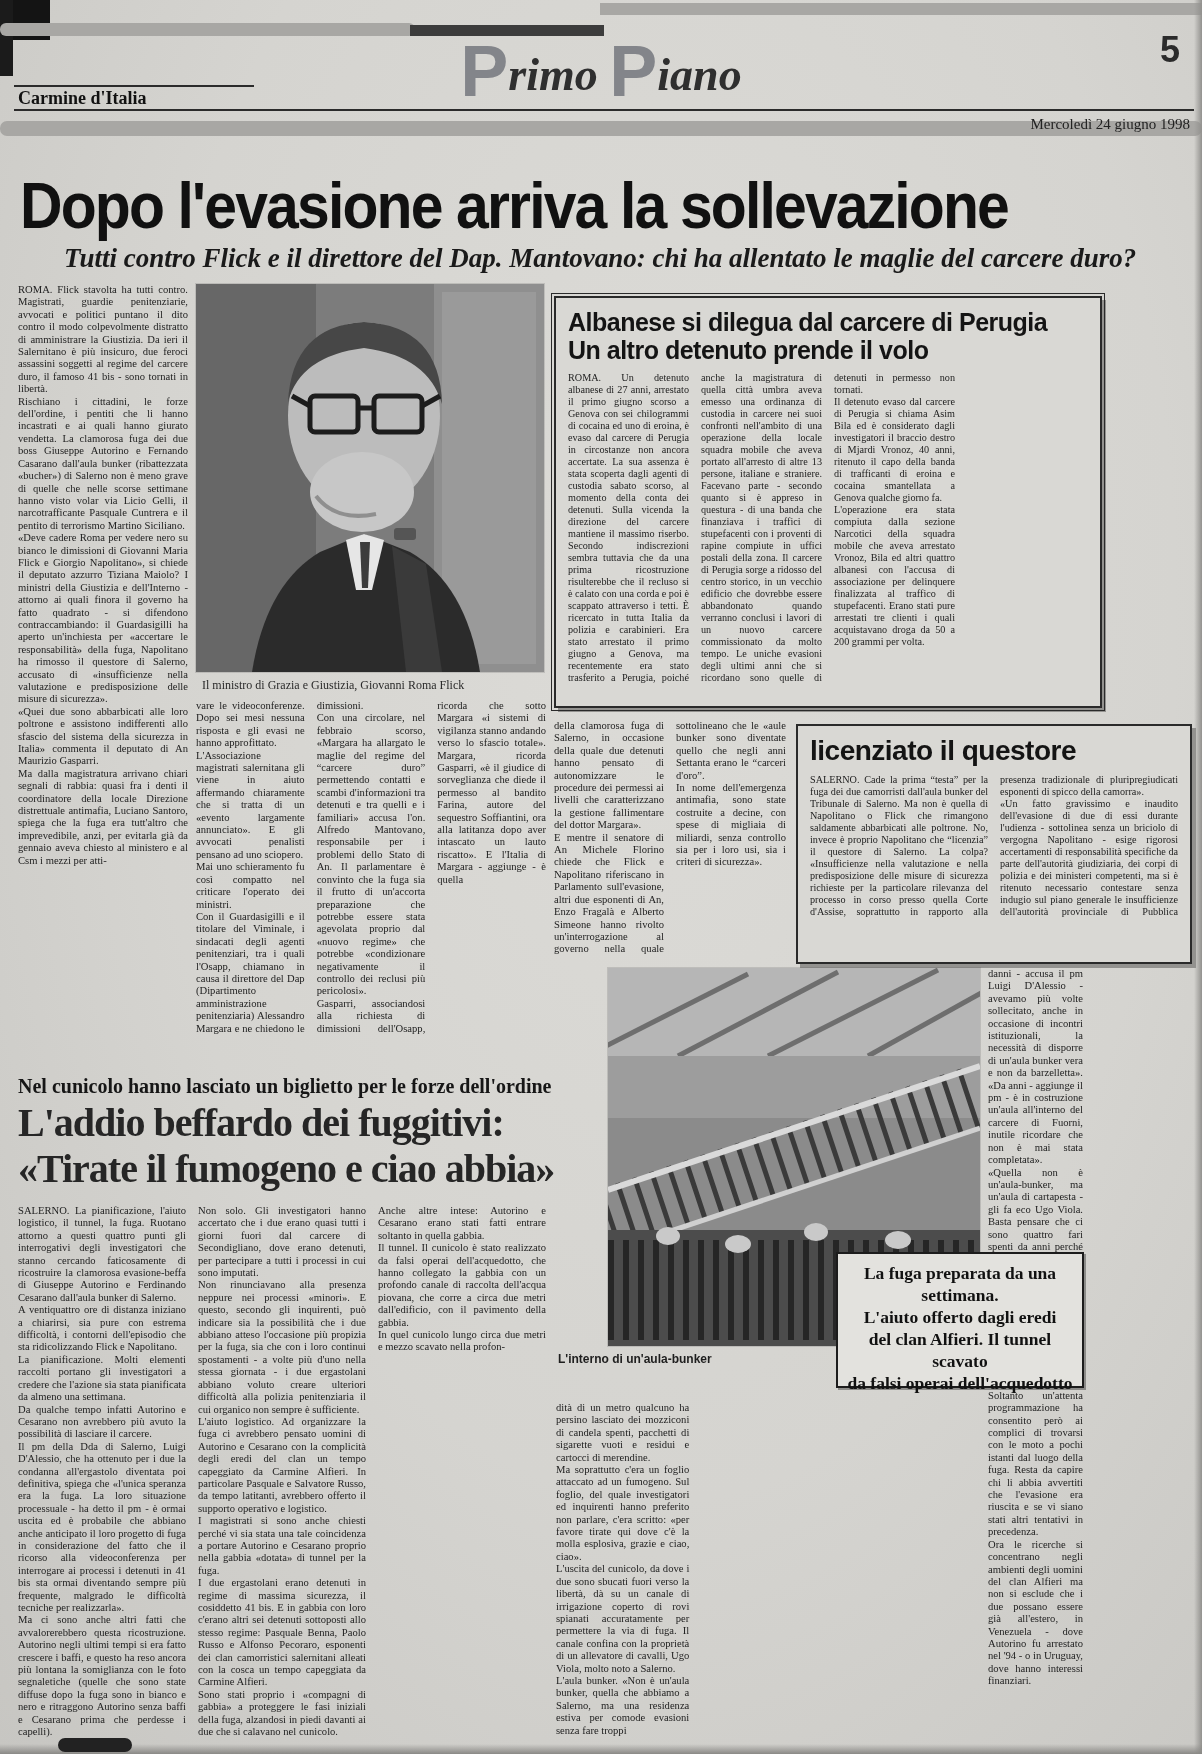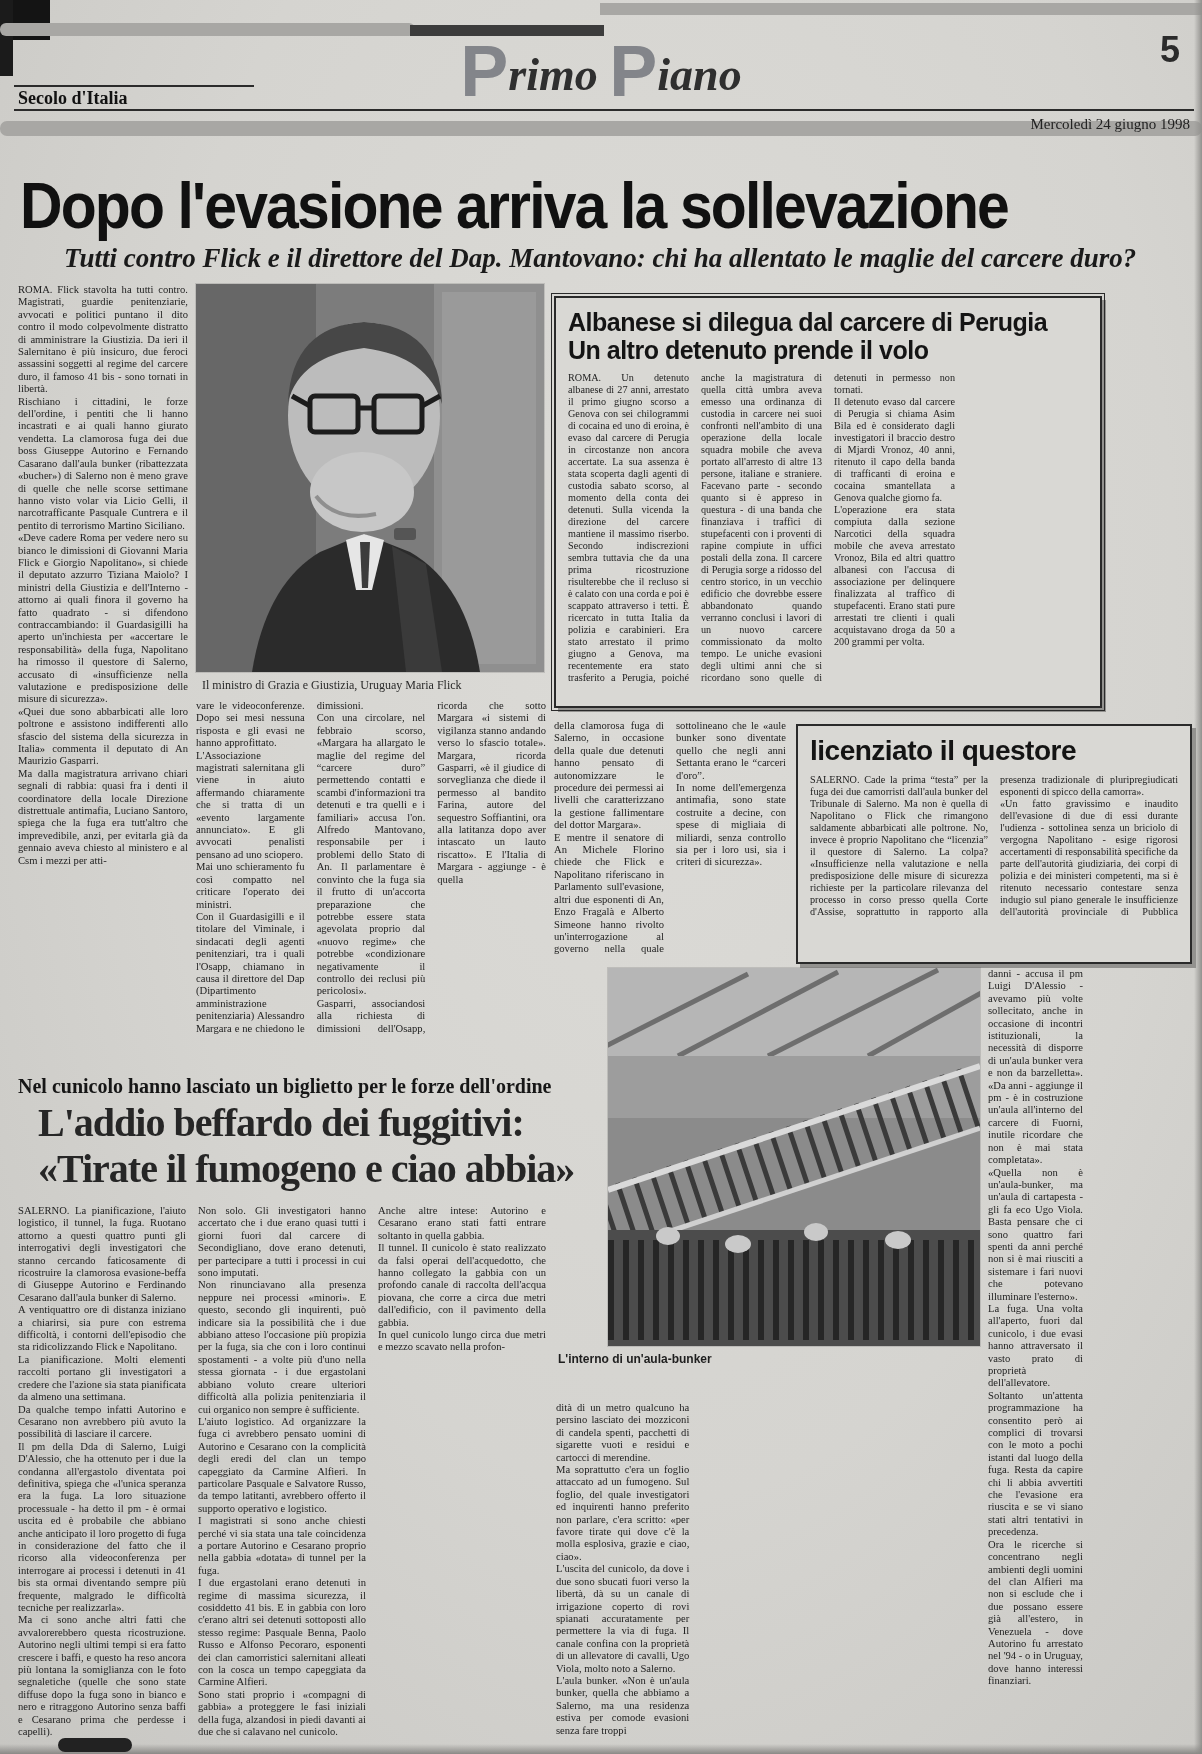--- a/index.html
+++ b/index.html
@@ -13,21 +13,21 @@
   .c3{column-count:3;column-gap:12px;}
   .c2{column-count:2;column-gap:12px;}
   .c4{column-count:4;column-gap:12px;}
   .rule{background:#2b2b2b;}
   .grayband{background:#a8a7a4;}
   .kicker{font:bold 21px/24px "Liberation Serif", serif;color:#161616;}
   .mainhead{font:bold 64px/60px "Liberation Sans", sans-serif;color:#111;
             letter-spacing:-2px;transform:scaleX(0.92);transform-origin:left top;white-space:nowrap;}
   .subhead{font:bold italic 27px/30px "Liberation Serif", serif;color:#1a1a1a;margin-left:44px;}
   .boxhead{font:bold 25px/28px "Liberation Sans", sans-serif;color:#141414;letter-spacing:-0.5px;}
-  .serifhead{font:bold 40px/46px "Liberation Serif", serif;color:#262626;letter-spacing:-1px;white-space:nowrap;margin-left:20px;}
+  .serifhead{font:bold 40px/46px "Liberation Serif", serif;color:#262626;letter-spacing:-1px;white-space:nowrap;}
   .caption{font:12px/14px "Liberation Serif", serif;color:#2a2a2a;}
   .photo-frame{box-shadow:0 0 0 1px #55555533;}
   #perugia-box{border:2px solid #2a2a2a;outline:1px solid #2a2a2a;outline-offset:2px;
                box-shadow:4px 4px 0 #93928f;background:#d9d8d4;padding:10px 12px;}
   #ricetta-box{border:2px solid #2a2a2a;box-shadow:4px 4px 0 #93928f;background:#d9d8d4;padding:10px 12px;}
   #fumo-box{background:#e3e2de;border:2px solid #1c1c1c;box-shadow:2px 2px 0 #00000055;
             font:bold 17.5px/22px "Liberation Serif", serif;text-align:center;color:#111;
             white-space:pre-line;padding:8px 6px;}
   .masthead-name{font:bold 18px/18px "Liberation Serif", serif;color:#111;}
   .pp{font:bold italic 46px/46px "Liberation Serif", serif;color:#2f2f2f;}
@@ -51,21 +51,21 @@
   <div class="abs rule" style="left:14px;top:109px;width:1180px;height:2px;"></div>
   <div class="abs grayband" style="left:0;top:121px;width:1202px;height:15px;border-radius:7px;"></div>
   <div class="abs" style="right:0;top:0;width:8px;height:1754px;background:linear-gradient(to right,#c7c6c200,#92918e);"></div>
   <div class="abs" style="left:0;bottom:0;width:1202px;height:10px;background:linear-gradient(to bottom,#c7c6c200,#8a8986);"></div>
   <div class="abs" style="left:58px;top:1738px;width:74px;height:14px;background:#222;border-radius:7px;"></div>
 
   <div class="abs pp" style="left:0;top:48px;width:1202px;text-align:center;">
     <span class="bigP">P</span><span>rimo </span><span class="bigP">P</span><span>iano</span>
   </div>
   <div class="abs pagenum" style="left:1110px;top:32px;width:70px;text-align:right;">5</div>
-  <div class="abs masthead-name" style="left:18px;top:89px;">Secolo d'Italia</div>
+  <div class="abs masthead-name" style="left:18px;top:89px;">Carmine d'Italia</div>
   <div class="abs datetxt" style="left:850px;top:116px;width:340px;text-align:right;">Mercoledì 24 giugno 1998</div>
 
   <div class="abs mainhead" style="left:20px;top:176px;width:1180px;">Dopo l'evasione arriva la sollevazione</div>
   <div class="abs subhead" style="left:20px;top:243px;width:1175px;">Tutti contro Flick e il direttore del Dap. Mantovano: chi ha allentato le maglie del carcere duro?</div>
 
   <div class="abs bodytext" style="left:18px;top:284px;width:170px;height:760px;">ROMA. Flick stavolta ha tutti contro. Magistrati, guardie penitenziarie, avvocati e politici puntano il dito contro il modo colpevolmente distratto di amministrare la Giustizia. Da ieri il Salernitano è più insicuro, due feroci assassini soggetti al regime del carcere duro, il famoso 41 bis - sono tornati in libertà.
 Rischiano i cittadini, le forze dell'ordine, i pentiti che li hanno incastrati e ai quali hanno giurato vendetta. La clamorosa fuga dei due boss Giuseppe Autorino e Fernando Casarano dall'aula bunker (ribattezzata «bucher») di Salerno non è meno grave di quelle che nelle scorse settimane hanno visto volar via Licio Gelli, il narcotrafficante Pasquale Cuntrera e il pentito di terrorismo Martino Siciliano.
 «Deve cadere Roma per vedere nero su bianco le dimissioni di Giovanni Maria Flick e Giorgio Napolitano», si chiede il deputato azzurro Tiziana Maiolo? I ministri della Giustizia e dell'Interno - attorno ai quali finora il governo ha fatto quadrato - si difendono contraccambiando: il Guardasigilli ha aperto un'inchiesta per «accertare le responsabilità» della fuga, Napolitano ha rimosso il questore di Salerno, accusato di «insufficienze nella valutazione e predisposizione delle misure di sicurezza».
 «Quei due sono abbarbicati alle loro poltrone e assistono indifferenti allo sfascio del sistema della sicurezza in Italia» commenta il deputato di An Maurizio Gasparri.
 Ma dalla magistratura arrivano chiari segnali di rabbia: quasi fra i denti il coordinatore della locale Direzione distrettuale antimafia, Luciano Santoro, spiega che la fuga era tutt'altro che imprevedibile, anzi, per evitarla già da gennaio aveva chiesto al ministero e al Csm i mezzi per atti-</div>
@@ -87,21 +87,21 @@
       </g>
       <ellipse cx="166" cy="208" rx="52" ry="40" fill="#c7c7c7"></ellipse>
       <path d="M120,212 q20,26 60,18" stroke="#8f8f8f" stroke-width="4" fill="none"></path>
       <path d="M56,388 Q70,300 124,268 L168,250 L214,268 Q270,300 284,388 Z" fill="#2b2b2b"></path>
       <path d="M150,256 L168,250 L188,256 L176,306 L160,306 Z" fill="#e6e6e6"></path>
       <path d="M164,258 L174,258 L172,304 L166,304 Z" fill="#3c3c3c"></path>
       <path d="M210,388 L196,262 L230,280 L246,388 Z" fill="#3a3a3a"></path>
       <rect x="198" y="244" width="22" height="12" rx="3" fill="#555"></rect>
     </svg>
   </div>
-  <div class="abs caption" style="left:202px;top:678px;width:340px;">Il ministro di Grazia e Giustizia, Uruguay Maria Flick</div>
+  <div class="abs caption" style="left:202px;top:678px;width:340px;">Il ministro di Grazia e Giustizia, Giovanni Roma Flick</div>
 
   <div class="abs bodytext cols c3" style="left:196px;top:700px;width:350px;height:344px;">vare le videoconferenze. Dopo sei mesi nessuna risposta e gli evasi ne hanno approfittato.
 L'Associazione magistrati salernitana gli viene in aiuto affermando chiaramente che si tratta di un «evento largamente annunciato». E gli avvocati penalisti pensano ad uno sciopero.
 Mai uno schieramento fu così compatto nel criticare l'operato dei ministri.
 Con il Guardasigilli e il titolare del Viminale, i sindacati degli agenti penitenziari, tra i quali l'Osapp, chiamano in causa il direttore del Dap (Dipartimento amministrazione penitenziaria) Alessandro Margara e ne chiedono le dimissioni.
 Con una circolare, nel febbraio scorso, «Margara ha allargato le maglie del regime del “carcere duro” permettendo contatti e scambi d'informazioni tra detenuti e tra quelli e i familiari» accusa l'on. Alfredo Mantovano, responsabile per i problemi dello Stato di An. Il parlamentare è convinto che la fuga sia il frutto di un'accorta preparazione che potrebbe essere stata agevolata proprio dal «nuovo regime» che potrebbe «condizionare negativamente il controllo dei reclusi più pericolosi».
 Gasparri, associandosi alla richiesta di dimissioni dell'Osapp, ricorda che sotto Margara «i sistemi di vigilanza stanno andando verso lo sfascio totale». Margara, ricorda Gasparri, «è il giudice di sorveglianza che diede il permesso al bandito Farina, autore del sequestro Soffiantini, ora alla latitanza dopo aver intascato un lauto riscatto». E l'Italia di Margara - aggiunge - è quella</div>
 
   <div class="abs bodytext cols c2" style="left:554px;top:720px;width:232px;height:236px;">della clamorosa fuga di Salerno, in occasione della quale due detenuti hanno pensato di autonomizzare le procedure dei permessi ai livelli che caratterizzano la gestione fallimentare del dottor Margara».
 E mentre il senatore di An Michele Florino chiede che Flick e Napolitano riferiscano in Parlamento sull'evasione, altri due esponenti di An, Enzo Fragalà e Alberto Simeone hanno rivolto un'interrogazione al governo nella quale sottolineano che le «aule bunker sono diventate quello che negli anni Settanta erano le “carceri d'oro”.
@@ -151,20 +151,24 @@
     </svg>
   </div>
   <div class="abs bunker-cap" style="left:558px;top:1352px;width:300px;">L'interno di un'aula-bunker</div>
 
   <div class="abs bodytext cols c2" style="left:988px;top:968px;width:202px;height:782px;">danni - accusa il pm Luigi D'Alessio - avevamo più volte sollecitato, anche in occasione di incontri istituzionali, la necessità di disporre di un'aula bunker vera e non da barzelletta». «Da anni - aggiunge il pm - è in costruzione un'aula all'interno del carcere di Fuorni, inutile ricordare che non è mai stata completata».
 «Quella non è un'aula-bunker, ma un'aula di cartapesta - gli fa eco Ugo Viola. Basta pensare che ci sono quattro fari spenti da anni perché non si è mai riusciti a sistemare i fari nuovi che potevano illuminare l'esterno».
 La fuga. Una volta all'aperto, fuori dal cunicolo, i due evasi hanno attraversato il vasto prato di proprietà dell'allevatore.
 Soltanto un'attenta programmazione ha consentito però ai complici di trovarsi con le moto a pochi istanti dal luogo della fuga. Resta da capire chi li abbia avvertiti che l'evasione era riuscita e se vi siano stati altri tentativi in precedenza.
 Ora le ricerche si concentrano negli ambienti degli uomini del clan Alfieri ma non si esclude che i due possano essere già all'estero, in Venezuela - dove Autorino fu arrestato nel '94 - o in Uruguay, dove hanno interessi finanziari.</div>
 
+  <div class="abs" id="fumo-box" style="left:836px;top:1252px;width:232px;height:116px;z-index:5;">La fuga preparata da una settimana.
+L'aiuto offerto dagli eredi
+del clan Alfieri. Il tunnel scavato
+da falsi operai dell'acquedotto</div>
 
   <div class="abs bodytext cols c3" style="left:18px;top:1205px;width:528px;height:545px;">SALERNO. La pianificazione, l'aiuto logistico, il tunnel, la fuga. Ruotano attorno a questi quattro punti gli interrogativi degli investigatori che stanno cercando faticosamente di ricostruire la clamorosa evasione-beffa di Giuseppe Autorino e Ferdinando Cesarano dall'aula bunker di Salerno.
 A ventiquattro ore di distanza iniziano a chiarirsi, sia pure con estrema difficoltà, i contorni dell'episodio che sta ridicolizzando Flick e Napolitano.
 La pianificazione. Molti elementi raccolti portano gli investigatori a credere che l'azione sia stata pianificata da almeno una settimana.
 Da qualche tempo infatti Autorino e Cesarano non avrebbero più avuto la possibilità di lasciare il carcere.
 Il pm della Dda di Salerno, Luigi D'Alessio, che ha ottenuto per i due la condanna all'ergastolo diventata poi definitiva, spiega che «l'unica speranza era la fuga. La loro situazione processuale - ha detto il pm - è ormai uscita ed è probabile che abbiano anche anticipato il loro progetto di fuga in considerazione del fatto che il ricorso alla videoconferenza per interrogare ai processi i detenuti in 41 bis sta ormai diventando sempre più frequente, malgrado le difficoltà tecniche per realizzarla».
 Ma ci sono anche altri fatti che avvalorerebbero questa ricostruzione. Autorino negli ultimi tempi si era fatto crescere i baffi, e questo ha reso ancora più lontana la somiglianza con le foto segnaletiche (quelle che sono state diffuse dopo la fuga sono in bianco e nero e ritraggono Autorino senza baffi e Cesarano prima che perdesse i capelli).
 Non solo. Gli investigatori hanno accertato che i due erano quasi tutti i giorni fuori dal carcere di Secondigliano, dove erano detenuti, per partecipare a tutti i processi in cui sono imputati.
 Non rinunciavano alla presenza neppure nei processi «minori». E questo, secondo gli inquirenti, può indicare sia la possibilità che i due abbiano atteso l'occasione più propizia per la fuga, sia che con i loro continui spostamenti - a volte più d'uno nella stessa giornata - i due ergastolani abbiano voluto creare ulteriori difficoltà alla polizia penitenziaria il cui organico non sempre è sufficiente.
 L'aiuto logistico. Ad organizzare la fuga ci avrebbero pensato uomini di Autorino e Cesarano con la complicità degli eredi del clan un tempo capeggiato da Carmine Alfieri. In particolare Pasquale e Salvatore Russo, da tempo latitanti, avrebbero offerto il supporto operativo e logistico.

